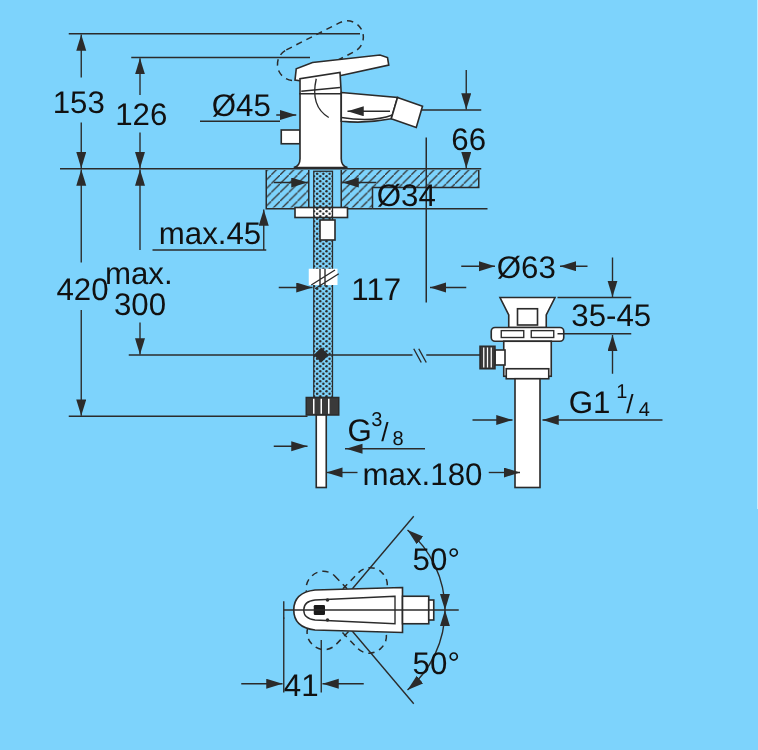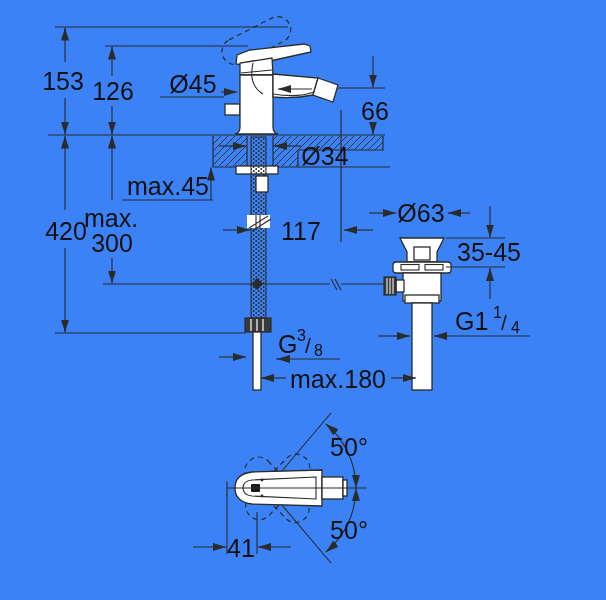--- a/index.html
+++ b/index.html
@@ -1,16 +1,16 @@
 <!DOCTYPE html>
 <html><head>
 <meta charset="utf-8">
 <style>
   html,body{margin:0;padding:0;background:#fff;}
-  .stage{width:606px;height:600px;position:relative;background:#3b82f6;}
+  .stage{width:606px;height:600px;position:relative;background:#7dd3fc;}
   svg{display:block;}
   text{font-family:"Liberation Sans","DejaVu Sans",sans-serif;fill:#111;}
   .dim{font-size:25px;}
   .dimsmall{font-size:16px;}
   .slash{font-size:21px;}
   .ln{stroke:#2b2b2b;stroke-width:1.2;fill:none;}
   .thin{stroke:#2b2b2b;stroke-width:1.1;fill:none;}
   .part{stroke:#2b2b2b;stroke-width:1.3;fill:#fff;}
   .partdark{stroke:#2b2b2b;stroke-width:1.2;fill:#3a3a3a;}
   .dashed{stroke:#2b2b2b;stroke-width:1.2;fill:none;stroke-dasharray:5 4;}

